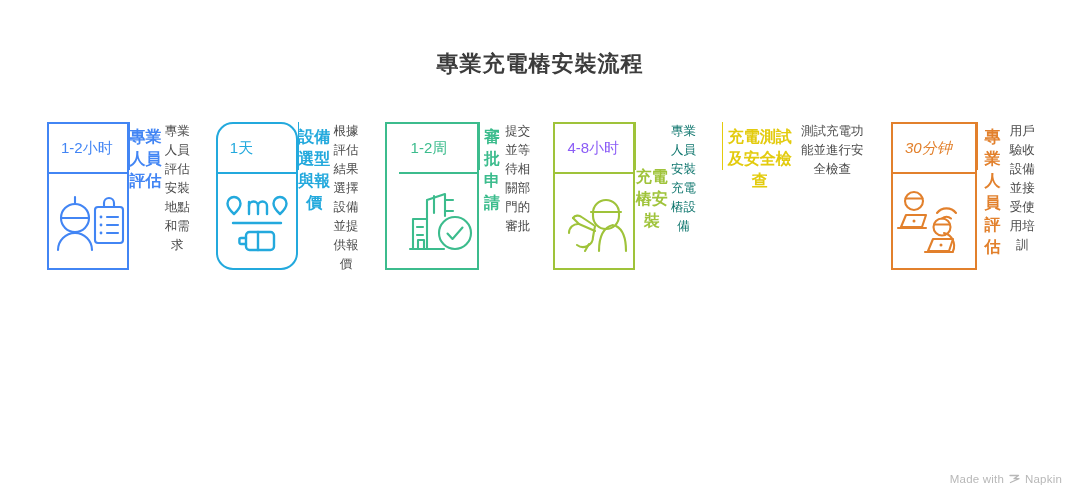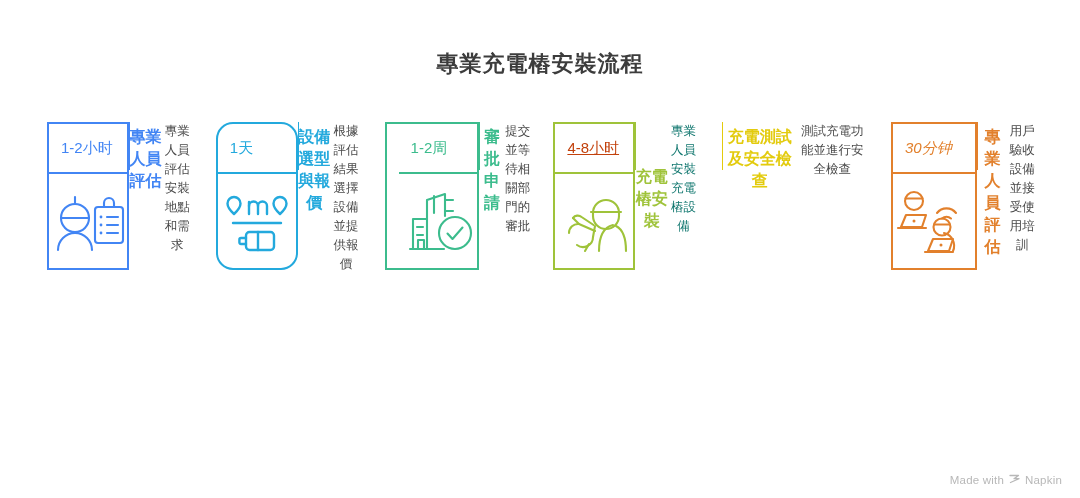--- a/index.html
+++ b/index.html
@@ -113,21 +113,21 @@
     width: 150px;
   }
 
   
 
   #watermark {
     position: absolute;
     right: 18px;
     bottom: 12px;
     display: flex;
-    align-items: center;
+    align-items: flex-start;
     gap: 4px;
     font-size: 11.5px;
     color: #b8b8b8;
     letter-spacing: 0.2px;
     padding-left: 47px;
   }
   #watermark .napkin-mark {
     display: inline-block;
     line-height: 1;
     font-size: 13px;
@@ -221,21 +221,21 @@
       </div>
     </div>
     <div class="connector" style="background: rgb(60, 188, 141);"></div>
     <div class="step-title" style="color: rgb(60, 188, 141);">審批申請</div>
     <div class="step-desc" style="color: rgb(74, 74, 74);">提交並等待相關部門的審批</div>
   </div>
 
   <div class="step">
     <div class="card" style="border-color: rgb(159, 195, 58);">
       <div class="card-head" style="border-bottom-color: rgb(159, 195, 58);">
-        <span class="duration" style="color: #c2410c; text-decoration: underline;">4-8小时</span>
+        <span class="duration" style="color: #8b5cf6;">4-8小时</span>
       </div>
       <div class="card-body">
         <span>
           <svg width="78" height="68" viewBox="0 0 78 68" fill="none" stroke="#9fc33a" stroke-width="2.1" stroke-linecap="round" stroke-linejoin="round">
             <path d="M38 26 a13 13 0 0 1 26 0 v3 a13 13 0 0 1 -26 0 z"></path>
             <line x1="36" y1="25" x2="66" y2="25"></line>
             <path d="M44 64 c0 -16 6 -24 14 -26"></path>
             <path d="M71 64 c0 -14 -4 -22 -10 -25"></path>
             <path d="M18 31 a6 6 0 0 1 8.6 -1 l12 8"></path>
             <path d="M14 46 a9 9 0 0 1 10 -9 l16 7"></path>

